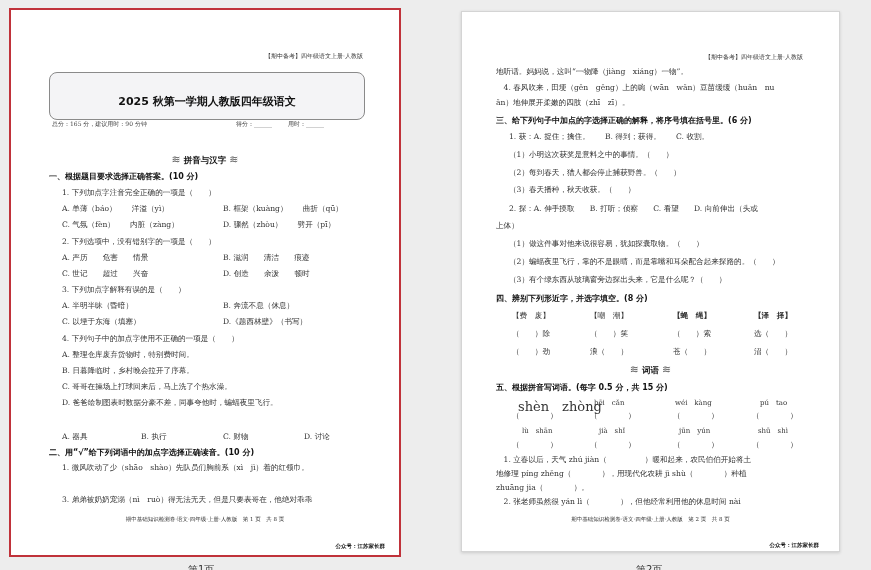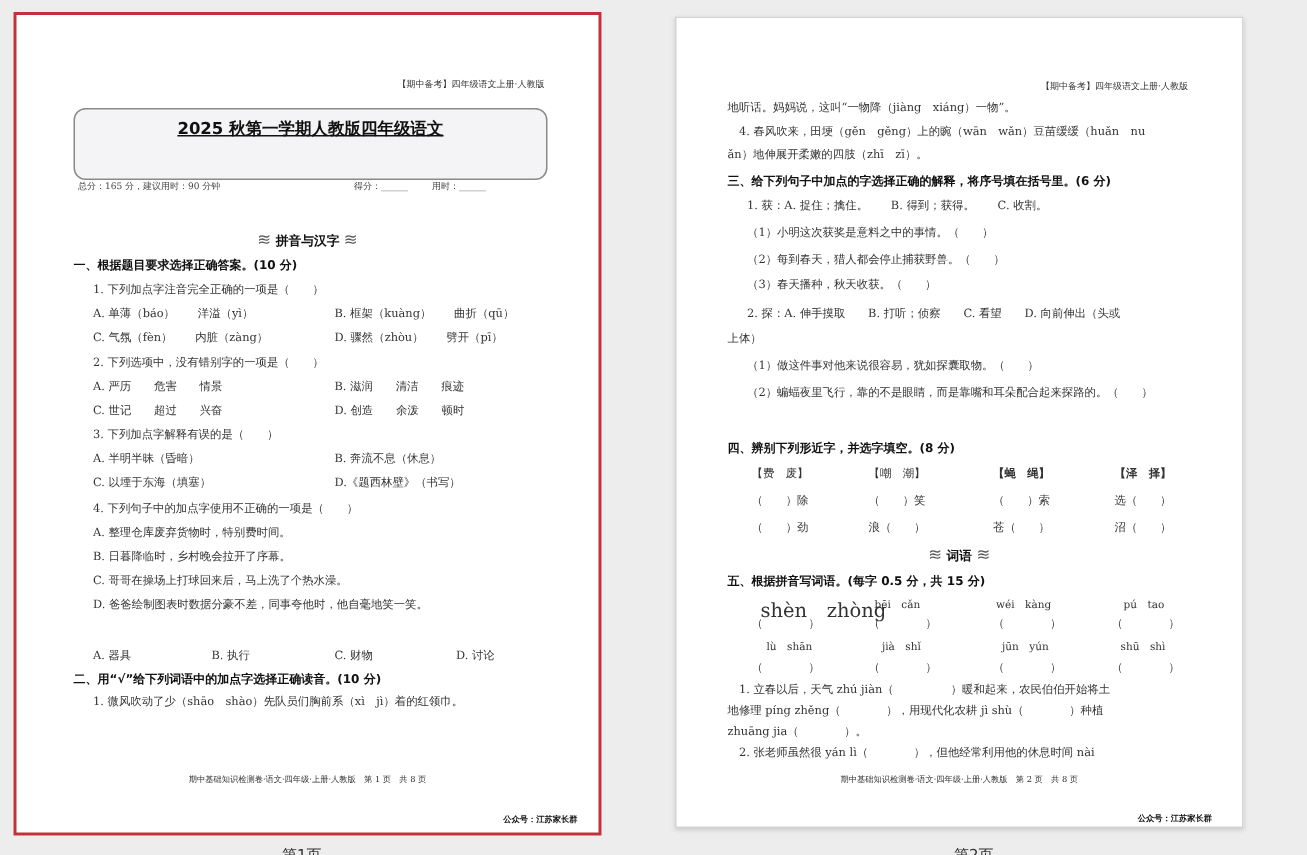--- a/index.html
+++ b/index.html
@@ -1,24 +1,24 @@
 <!DOCTYPE html>
 <html><head>
 <meta charset="utf-8">
 <style>
   html,body{margin:0;padding:0;}
   body{width:871px;height:570px;background:#ededed;position:relative;overflow:hidden;font-family:"DejaVu Serif",serif;color:#333;}
   .page{position:absolute;background:#fff;box-sizing:border-box;overflow:hidden;}
   #p1{left:9px;top:8px;width:392px;height:549px;border:2px solid #c0323a;}
-  #p2{left:450px;top:11px;width:379px;height:541px;border:1px solid #d4d4d4;box-shadow:0 1px 3px rgba(0,0,0,.15);}
+  #p2{left:461px;top:11px;width:379px;height:541px;border:1px solid #d4d4d4;box-shadow:0 1px 3px rgba(0,0,0,.15);}
   .hdr{position:absolute;right:38px;top:43px;font-size:6px;color:#333;}
   #p1 .hdr{right:36px;top:42px;}
   .titlebox{position:absolute;left:38px;top:62px;width:314px;height:46px;border:1px solid #8a8a8a;border-radius:8px;background:#f4f4f6;text-align:center;}
   .t1,.t2{font-family:"DejaVu Sans",sans-serif;font-weight:bold;font-size:11px;color:#111;line-height:21px;}
-  .t1{margin-top:2px;text-decoration:underline;}
+  .t1{margin-top:18px;}
   .scoreline{position:absolute;left:0;right:0;top:110px;font-size:6px;color:#444;}
   .scoreline span{position:absolute;}
   .sec{position:absolute;left:0;right:0;text-align:center;font-family:"DejaVu Sans",sans-serif;font-weight:bold;font-size:8.5px;color:#111;}
   .sec .wave{color:#555;font-weight:normal;font-size:11px;}
   .line{position:absolute;white-space:nowrap;font-size:7.6px;color:#333;line-height:10px;}
   .q{position:absolute;white-space:nowrap;font-family:"DejaVu Sans",sans-serif;font-weight:bold;font-size:8px;color:#111;}
   .foot{position:absolute;left:0;right:0;text-align:center;font-size:5.5px;color:#333;}
   .brand{position:absolute;font-size:5.5px;font-weight:bold;color:#111;}
   .plabel{position:absolute;top:563px;font-size:10px;color:#333;font-family:"DejaVu Sans",sans-serif;}
   .col{position:absolute;white-space:nowrap;font-size:7.6px;color:#333;}
@@ -58,49 +58,51 @@
   <div class="line" style="left:51px;top:275px">3. 下列加点字解释有误的是（　　）</div>
   <div class="line" style="left:51px;top:291px">A. 半明半昧（昏暗）</div>
   <div class="line" style="left:212px;top:291px">B. 奔流不息（休息）</div>
   <div class="line" style="left:51px;top:307px">C. 以堙于东海（填塞）</div>
   <div class="line" style="left:212px;top:307px">D.《题西林壁》（书写）</div>
 
   <div class="line" style="left:51px;top:324px">4. 下列句子中的加点字使用不正确的一项是（　　）</div>
   <div class="line" style="left:51px;top:340px">A. 整理仓库废弃货物时，特别费时间。</div>
   <div class="line" style="left:51px;top:356px">B. 日暮降临时，乡村晚会拉开了序幕。</div>
   <div class="line" style="left:51px;top:372px">C. 哥哥在操场上打球回来后，马上洗了个热水澡。</div>
-  <div class="line" style="left:51px;top:388px">D. 爸爸绘制图表时数据分豪不差，同事夸他时，他自毫地笑一笑。</div>
+  <div class="line" style="left:51px;top:388px">D. 爸爸绘制图表时数据分豪不差，同事夸他时，蝙蝠夜里飞行。</div>
 
   <div class="line" style="left:51px;top:422px">A. 器具</div>
   <div class="line" style="left:130px;top:422px">B. 执行</div>
   <div class="line" style="left:212px;top:422px">C. 财物</div>
   <div class="line" style="left:293px;top:422px">D. 讨论</div>
 
   <div class="q" style="left:38px;top:437px">二、用“√”给下列词语中的加点字选择正确读音。(10 分)</div>
   <div class="line" style="left:51px;top:453px">1. 微风吹动了少（shāo　shào）先队员们胸前系（xì　jì）着的红领巾。</div>
+  <div class="line" style="left:51px;top:485px">3. 弟弟被奶奶宠溺（nì　ruò）得无法无天，但是只要表哥在，他绝对乖乖</div>
 
   <div class="foot" style="top:506px">期中基础知识检测卷·语文·四年级·上册·人教版　第 1 页　共 8 页</div>
   <div class="brand" style="right:14px;top:533px">公众号：江苏家长群</div>
 </div>
 
 <div class="page" id="p2">
   <div class="hdr" style="right:36px;top:41px">【期中备考】四年级语文上册·人教版</div>
   <div class="line" style="left:34px;top:55px">地听话。妈妈说，这叫“一物降（jiàng　xiáng）一物”。</div>
   <div class="line" style="left:34px;top:71px">　4. 春风吹来，田埂（gěn　gěng）上的豌（wān　wǎn）豆苗缓缓（huǎn　nu</div>
   <div class="line" style="left:34px;top:86px">ǎn）地伸展开柔嫩的四肢（zhī　zī）。</div>
 
   <div class="q" style="left:34px;top:103px">三、给下列句子中加点的字选择正确的解释，将序号填在括号里。(6 分)</div>
   <div class="line" style="left:47px;top:120px">1. 获：A. 捉住；擒住。　　B. 得到；获得。　　C. 收割。</div>
   <div class="line" style="left:47px;top:138px">（1）小明这次获奖是意料之中的事情。（　　）</div>
   <div class="line" style="left:47px;top:156px">（2）每到春天，猎人都会停止捕获野兽。（　　）</div>
   <div class="line" style="left:47px;top:173px">（3）春天播种，秋天收获。（　　）</div>
   <div class="line" style="left:47px;top:192px">2. 探：A. 伸手摸取　　B. 打听；侦察　　C. 看望　　D. 向前伸出（头或</div>
   <div class="line" style="left:34px;top:209px">上体）</div>
   <div class="line" style="left:47px;top:227px">（1）做这件事对他来说很容易，犹如探囊取物。（　　）</div>
   <div class="line" style="left:47px;top:245px">（2）蝙蝠夜里飞行，靠的不是眼睛，而是靠嘴和耳朵配合起来探路的。（　　）</div>
+  <div class="line" style="left:47px;top:263px">（3）有个绿东西从玻璃窗旁边探出头来，它是什么呢？（　　）</div>
 
   <div class="q" style="left:34px;top:281px">四、辨别下列形近字，并选字填空。(8 分)</div>
   <div class="col" style="left:50px;top:299px;font-weight:normal">【费　废】</div>
   <div class="col" style="left:128px;top:299px;font-weight:normal">【嘲　潮】</div>
   <div class="col" style="left:211px;top:299px;font-weight:bold">【蝇　绳】</div>
   <div class="col" style="left:292px;top:299px;font-weight:bold">【泽　择】</div>
   <div class="col" style="left:50px;top:317px">（　　）除</div>
   <div class="col" style="left:128px;top:317px">（　　）笑</div>
   <div class="col" style="left:211px;top:317px">（　　）索</div>
   <div class="col" style="left:292px;top:317px">选（　　）</div>

